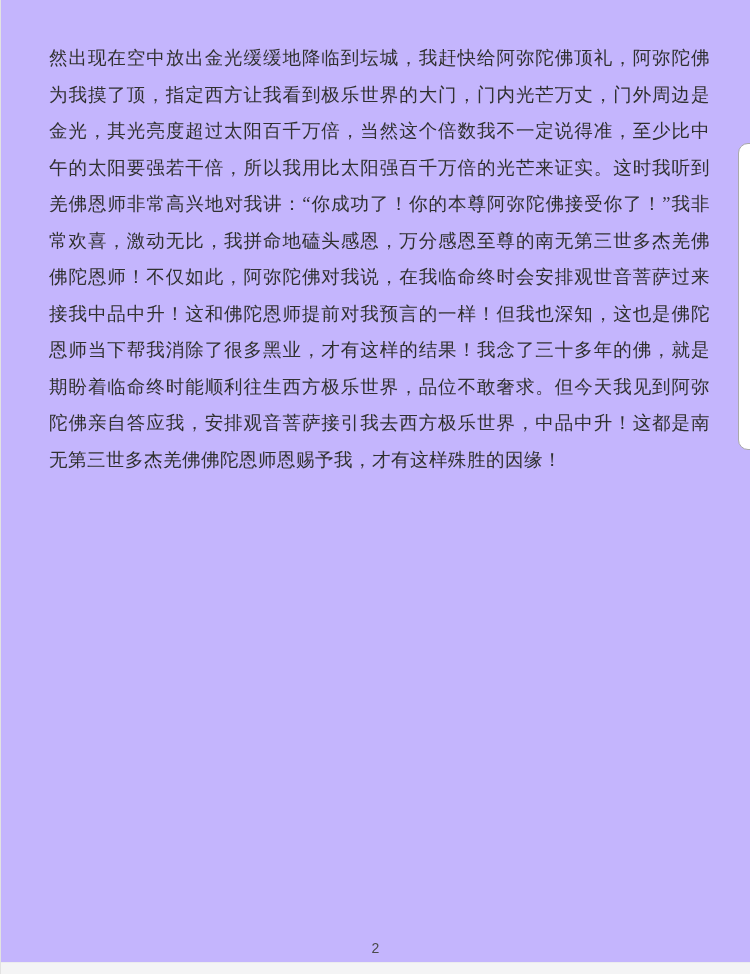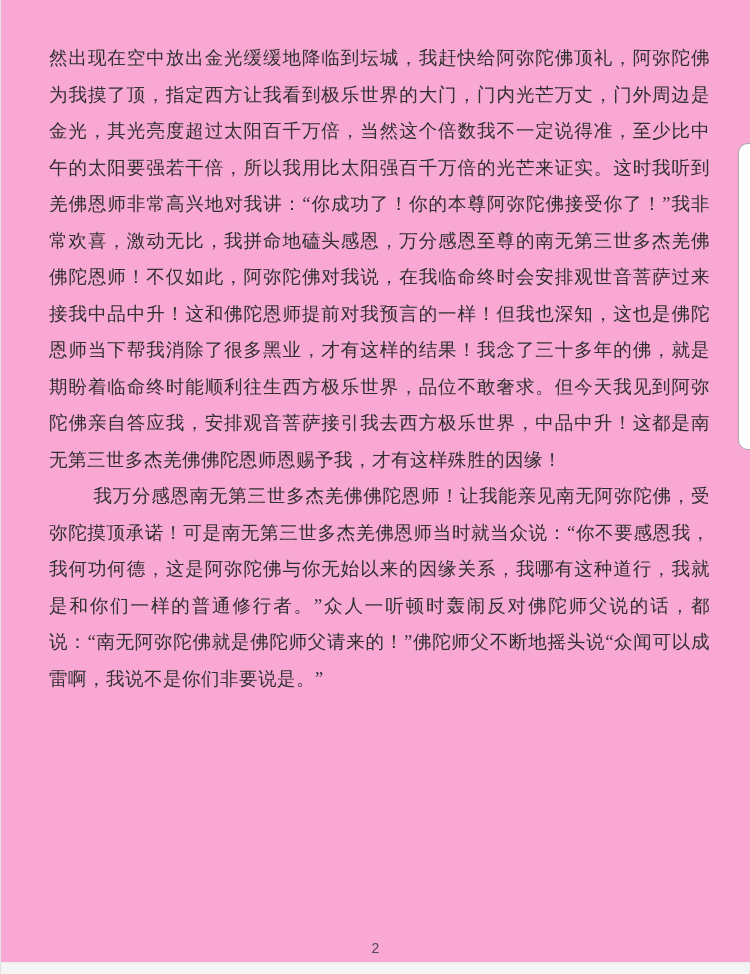--- a/index.html
+++ b/index.html
@@ -5,21 +5,21 @@
   html, body {
     margin: 0;
     padding: 0;
     background: #ffffff;
     font-family: "Liberation Serif", "DejaVu Serif", serif;
   }
   .screen {
     position: relative;
     width: 750px;
     height: 974px;
-    background: #f9a8d4;
+    background: #c4b5fd;
     overflow: hidden;
     border-left: 1px solid #e2e2e2;
     box-sizing: border-box;
     padding-left: 19px;
   }
   .page {
     position: absolute;
     inset: 0;
   }
   .text-block {
@@ -72,19 +72,18 @@
     border-top: 1px solid #ececee;
   }
 </style>
 </head>
 <body>
 
 <div class="screen">
   <div class="page">
     <div class="text-block">
         <p class="">然出现在空中放出金光缓缓地降临到坛城，我赶快给阿弥陀佛顶礼，阿弥陀佛为我摸了顶，指定西方让我看到极乐世界的大门，门内光芒万丈，门外周边是金光，其光亮度超过太阳百千万倍，当然这个倍数我不一定说得准，至少比中午的太阳要强若干倍，所以我用比太阳强百千万倍的光芒来证实。这时我听到羌佛恩师非常高兴地对我讲：“你成功了！你的本尊阿弥陀佛接受你了！”我非常欢喜，激动无比，我拼命地磕头感恩，万分感恩至尊的南无第三世多杰羌佛佛陀恩师！不仅如此，阿弥陀佛对我说，在我临命终时会安排观世音菩萨过来接我中品中升！这和佛陀恩师提前对我预言的一样！但我也深知，这也是佛陀恩师当下帮我消除了很多黑业，才有这样的结果！我念了三十多年的佛，就是期盼着临命终时能顺利往生西方极乐世界，品位不敢奢求。但今天我见到阿弥陀佛亲自答应我，安排观音菩萨接引我去西方极乐世界，中品中升！这都是南无第三世多杰羌佛佛陀恩师恩赐予我，才有这样殊胜的因缘！</p>
-        <p class="indent">我万分感恩南无第三世多杰羌佛佛陀恩师！让我能亲见南无阿弥陀佛，受弥陀摸顶承诺！可是南无第三世多杰羌佛恩师当时就当众说：“你不要感恩我，我何功何德，这是阿弥陀佛与你无始以来的因缘关系，我哪有这种道行，我就是和你们一样的普通修行者。”众人一听顿时轰闹反对佛陀师父说的话，都说：“南无阿弥陀佛就是佛陀师父请来的！”佛陀师父不断地摇头说“众闻可以成雷啊，我说不是你们非要说是。”</p>
       </div>
     <div class="page-number">2</div>
   </div>
   <div class="side-tab"></div>
   <div class="bottom-strip"></div>
 </div>
 
 </body></html>

